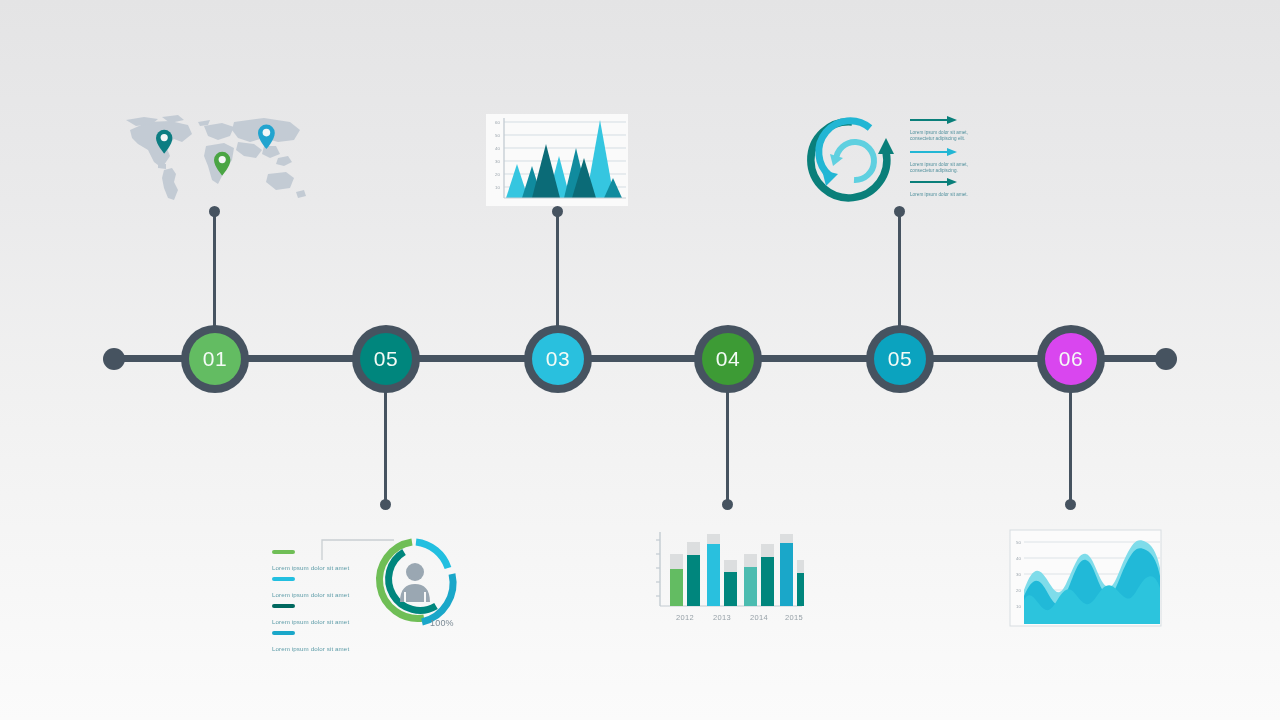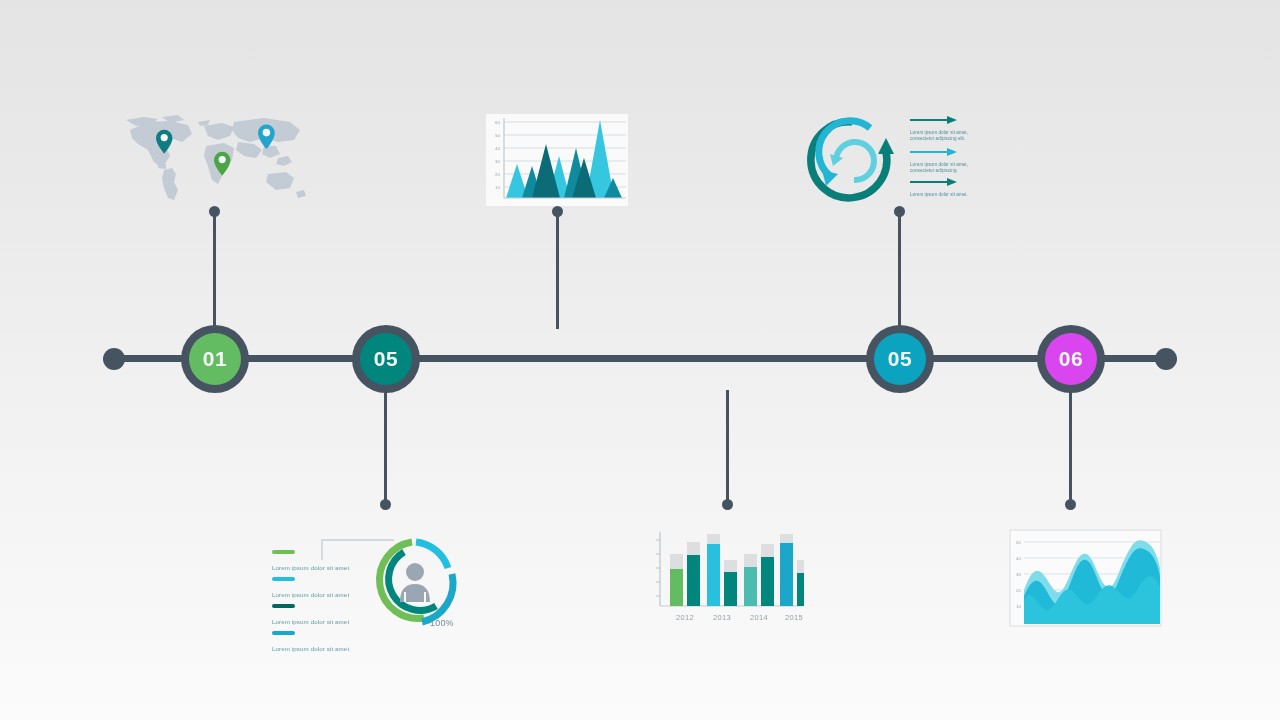--- a/index.html
+++ b/index.html
@@ -44,21 +44,20 @@
   .node {
     position: absolute;
     width: 68px;
     height: 68px;
     border-radius: 50%;
     background: #465360;
     display: flex;
     align-items: center;
     justify-content: center;
     top: 325px;
-    font-weight: bold;
   }
   .node-inner {
     width: 52px;
     height: 52px;
     border-radius: 50%;
     display: flex;
     align-items: center;
     justify-content: center;
     color: #f4fbf6;
     font-size: 21px;
@@ -147,20 +146,26 @@
   <div class="stem-dot" style="left:894px; top:206px;"></div>
 
   <div class="stem" style="left:1069px; top:390px; height:116px;"></div>
   <div class="stem-dot" style="left:1065px; top:499px;"></div>
 
   <div class="node" style="left:181px;">
     <div class="node-inner" id="ni0" style="background: rgb(99, 188, 98);">01</div>
   </div>
   <div class="node" style="left:352px;">
     <div class="node-inner" id="ni1" style="background: rgb(0, 134, 125);">05</div>
+  </div>
+  <div class="node" style="left:524px;">
+    <div class="node-inner" id="ni2" style="background: rgb(41, 192, 222);">03</div>
+  </div>
+  <div class="node" style="left:694px;">
+    <div class="node-inner" id="ni3" style="background: rgb(61, 155, 53);">04</div>
   </div>
   <div class="node" style="left:866px;">
     <div class="node-inner" id="ni4" style="background: rgb(11, 163, 191);">05</div>
   </div>
   <div class="node" style="left:1037px;">
     <div class="node-inner" id="ni5" style="background: #d946ef;">06</div>
   </div>
 
   <div class="panel" style="left:118px; top:112px; width:195px; height:95px;">
     <svg width="195" height="95" viewBox="0 0 195 95">

